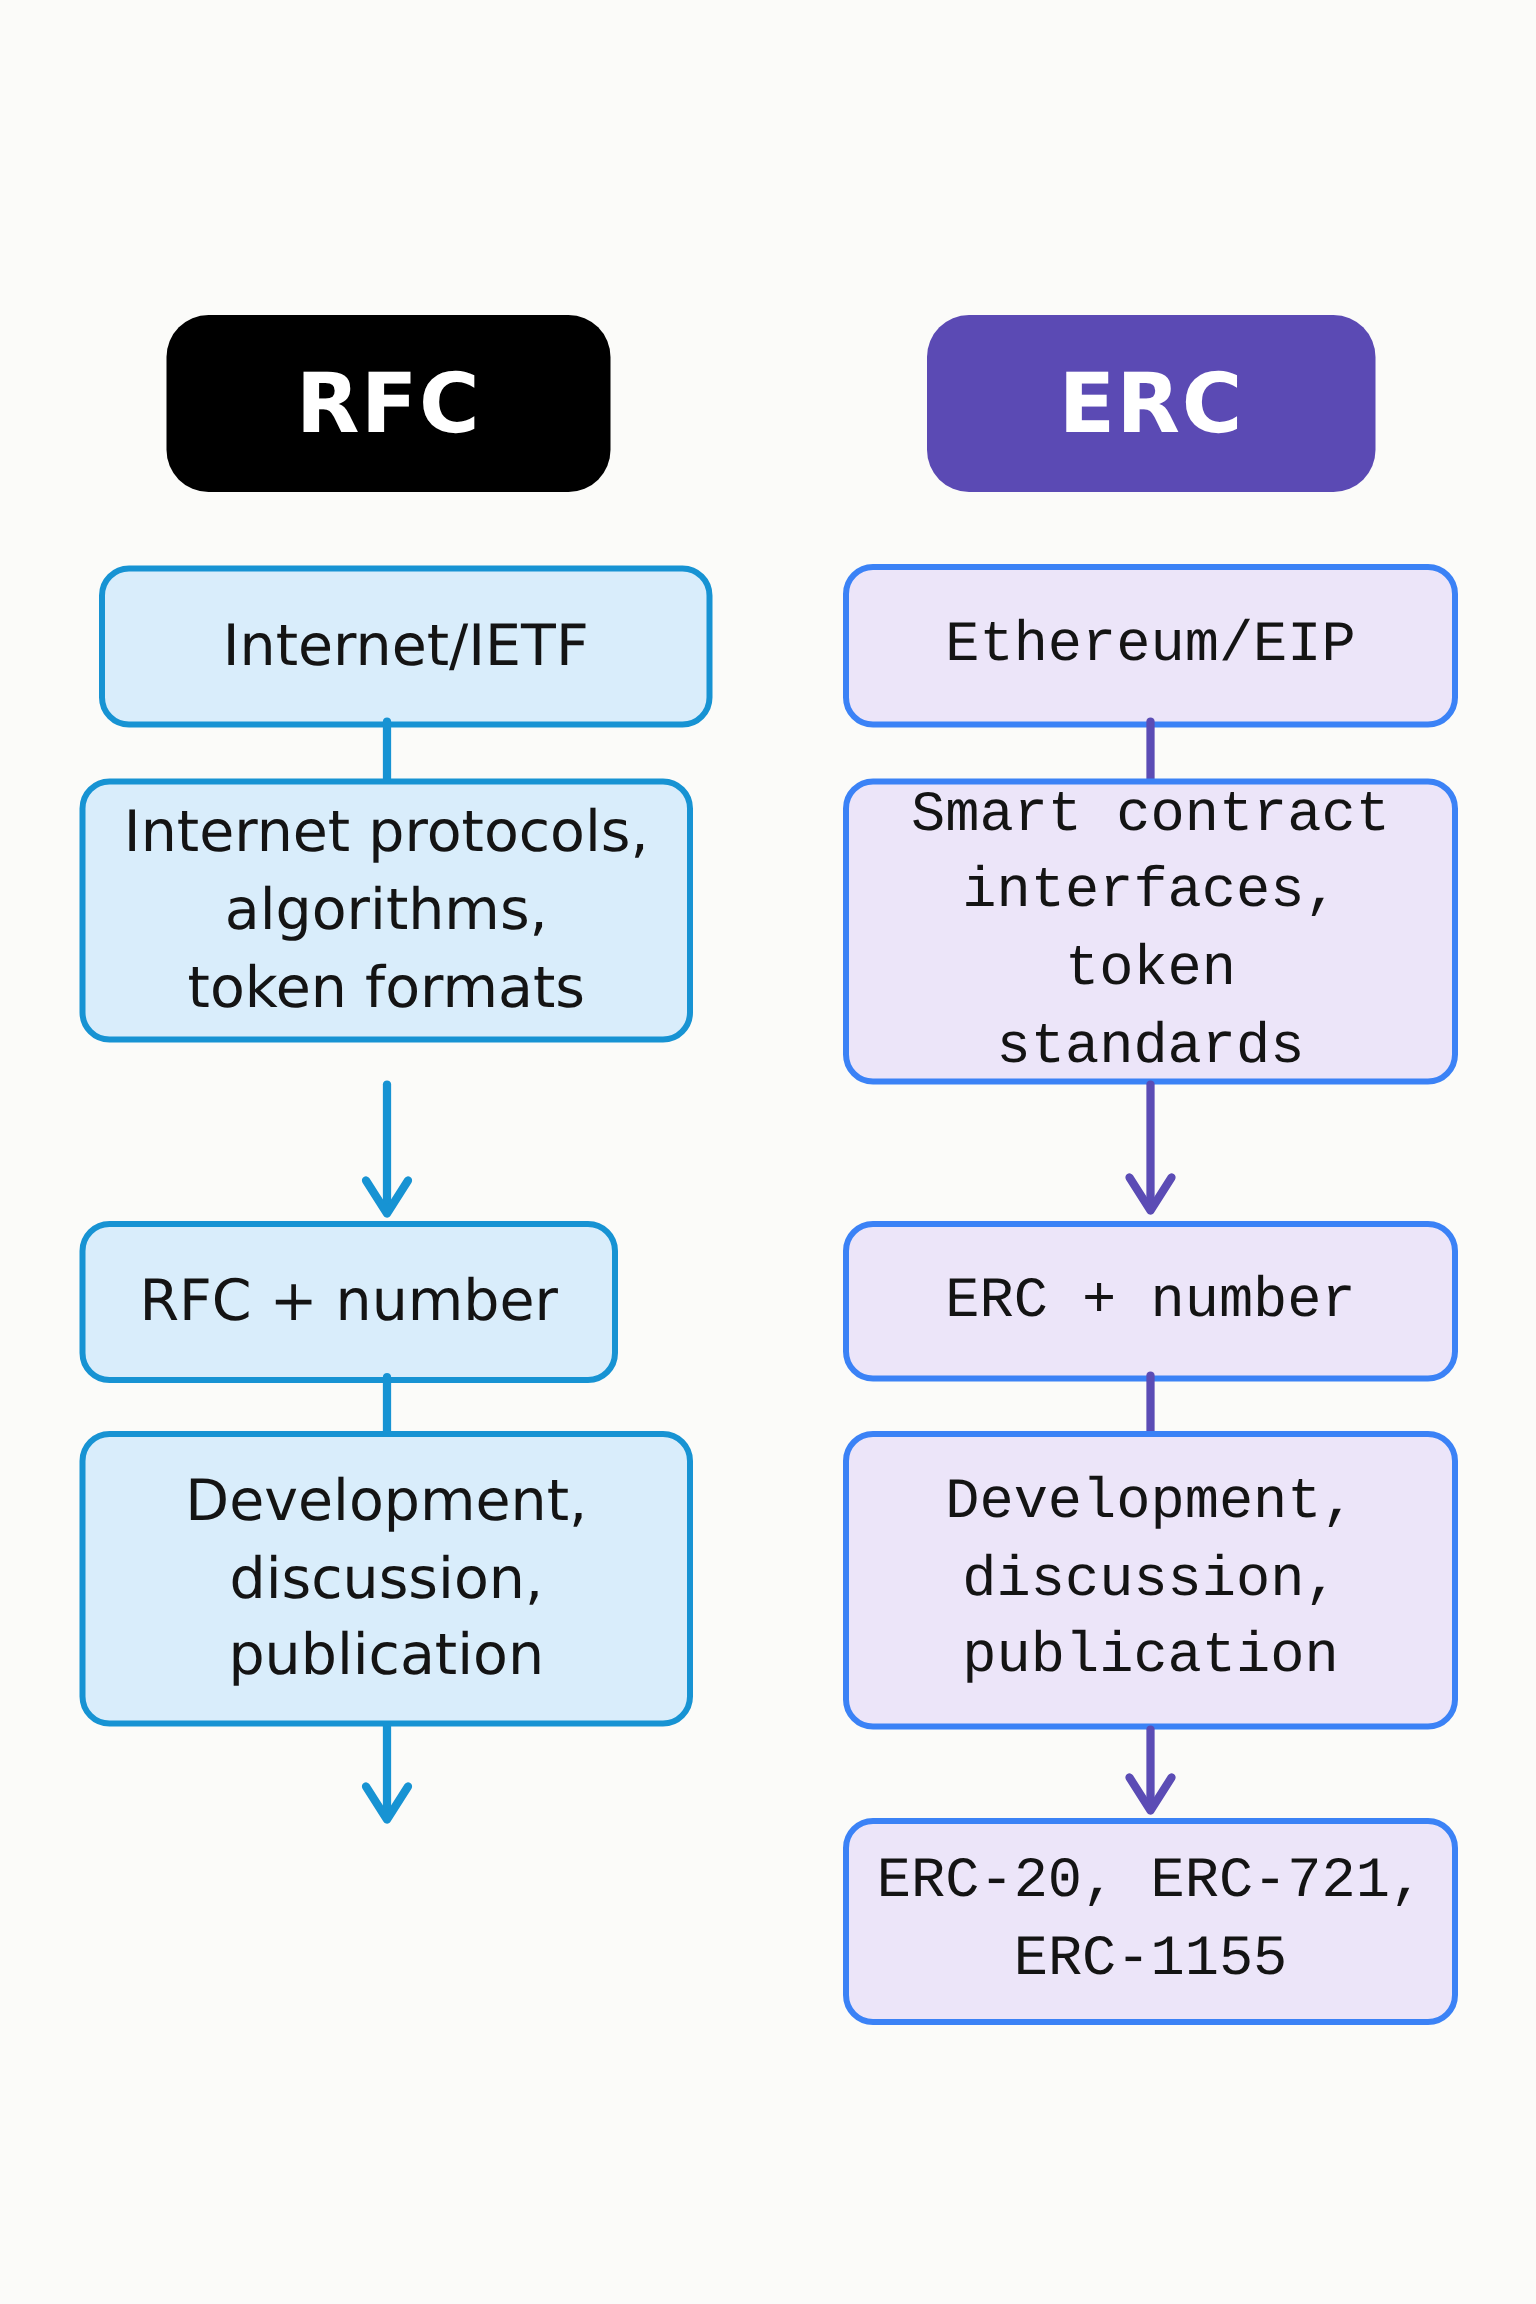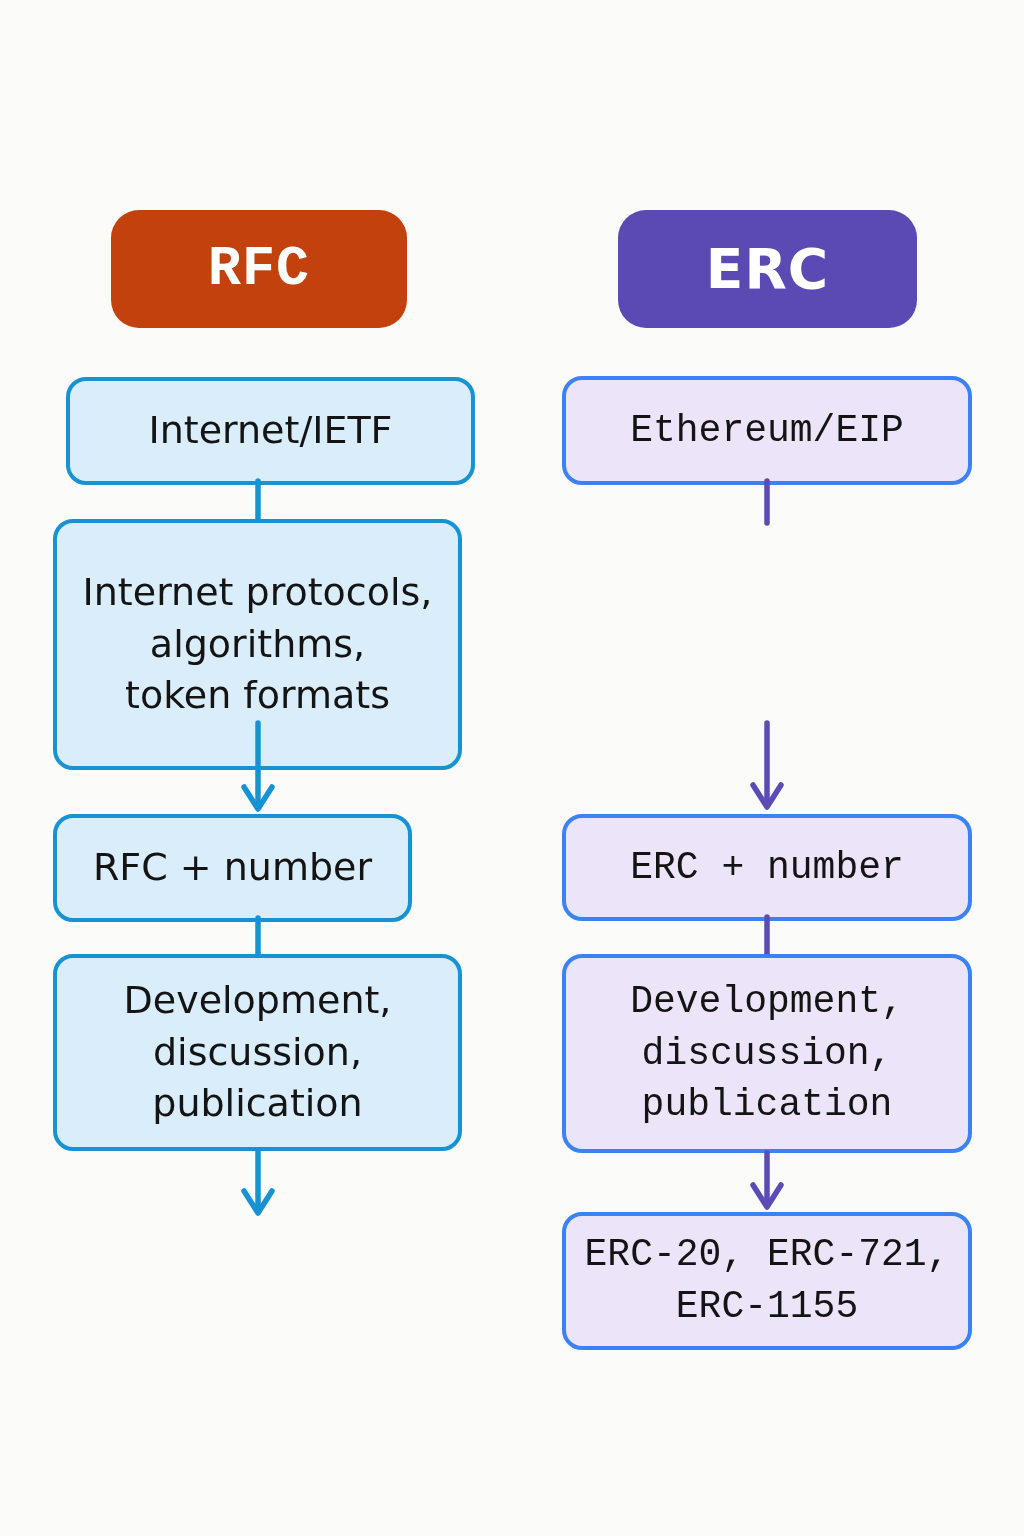--- a/index.html
+++ b/index.html
@@ -23,21 +23,21 @@
     position: absolute;
     display: flex;
     align-items: center;
     justify-content: center;
     color: #ffffff;
     font-weight: bold;
     font-size: 55px;
     letter-spacing: 1px;
     border-radius: 28px;
   }
-  .col-header.blue   { background: #c2410c; font-family: Liberation Mono, monospace; }
+  .col-header.blue   { background: #000000; }
   .col-header.purple { background: #5b4ab4; text-align: center; }
 
   .node {
     position: absolute;
     display: flex;
     flex-direction: column;
     align-items: center;
     justify-content: center;
     text-align: center;
     font-size: 38px;
@@ -76,21 +76,21 @@
   <div class="col-header blue" style="left:111px; top:210px; width:296px; height:118px;">RFC</div>
 
   <div class="node blue" style="left:53px; top:377px; width:409px; height:108px;margin-left:13px;">
     <div>Internet/IETF</div>
   </div>
 
   <svg class="conn" style="left:238px; top:481px;" width="40" height="42">
     <line class="stroke-blue" x1="20" y1="0" x2="20" y2="42"></line>
   </svg>
 
-  <div class="node blue" style="left:53px; top:519px; width:409px; height:251px;">
+  <div class="node blue" style="left:53px; top:519px; width:409px; height:176px;">
     <div>Internet protocols,</div>
     <div>algorithms,</div>
     <div>token formats</div>
   </div>
 
   <svg class="conn" style="left:238px; top:723px;" width="40" height="90">
     <line class="stroke-blue" x1="20" y1="0" x2="20" y2="84"></line>
     <path class="stroke-blue" d="M 6 64 L 20 86 L 34 64"></path>
   </svg>
 
@@ -117,20 +117,25 @@
   <div class="col-header purple" style="left:618px; top:210px; width:299px; height:118px;">ERC</div>
 
   <div class="node purple" style="left:562px; top:376px; width:410px; height:109px;">
     <div>Ethereum/EIP</div>
   </div>
 
   <svg class="conn" style="left:747px; top:481px;" width="40" height="42">
     <line class="stroke-purple" x1="20" y1="0" x2="20" y2="42"></line>
   </svg>
 
+  <div class="node purple" style="left:562px; top:519px; width:410px; height:204px;">
+    <div>Smart contract</div>
+    <div>interfaces, token</div>
+    <div>standards</div>
+  </div>
 
   <svg class="conn" style="left:747px; top:723px;" width="40" height="88">
     <line class="stroke-purple" x1="20" y1="0" x2="20" y2="82"></line>
     <path class="stroke-purple" d="M 6 62 L 20 84 L 34 62"></path>
   </svg>
 
   <div class="node purple" style="left:562px; top:814px; width:410px; height:107px;align-items:center;">
     <div>ERC + number</div>
   </div>
 

